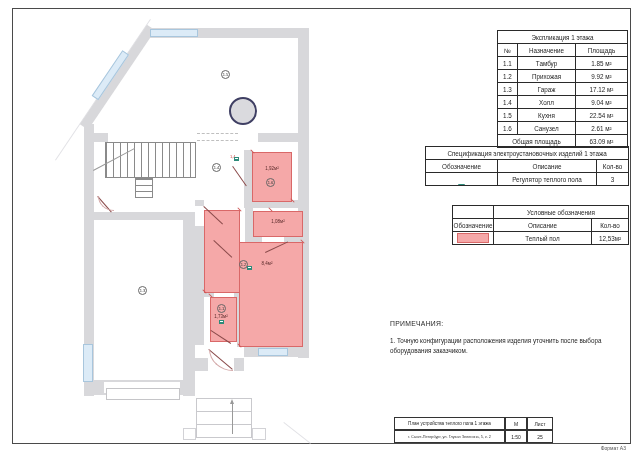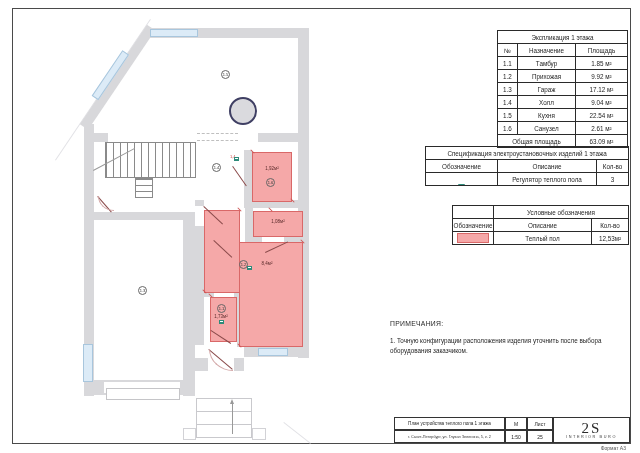--- a/index.html
+++ b/index.html
@@ -281,19 +281,15 @@
     <div class="ni">1. Точную конфигурации расположения изделия уточнить после выбора оборудования заказчиком.</div>
   </div>
 
   <div class="tblock">
     <div class="tb-title" style="grid-column:1;grid-row:1;">План устройства теплого пола 1 этажа</div>
     <div class="tb-h" style="grid-column:2;grid-row:1;">М</div>
     <div class="tb-h" style="grid-column:3;grid-row:1;">Лист</div>
     <div class="tb-addr" style="grid-column:1;grid-row:2;">г. Санкт-Петербург, ул. Глухая Зеленина, 5, к. 2</div>
     <div class="tb-v" style="grid-column:2;grid-row:2;">1:50</div>
     <div class="tb-v" style="grid-column:3;grid-row:2;">25</div>
-    <div class="tb-logo" style="grid-column:4;">
-      <span class="logo2s">2S</span>
-      <span class="logosub">INTERIOR BURO</span>
-    </div>
   </div>
   <div class="format">Формат А3</div>
 </div>
 
 </body></html>

